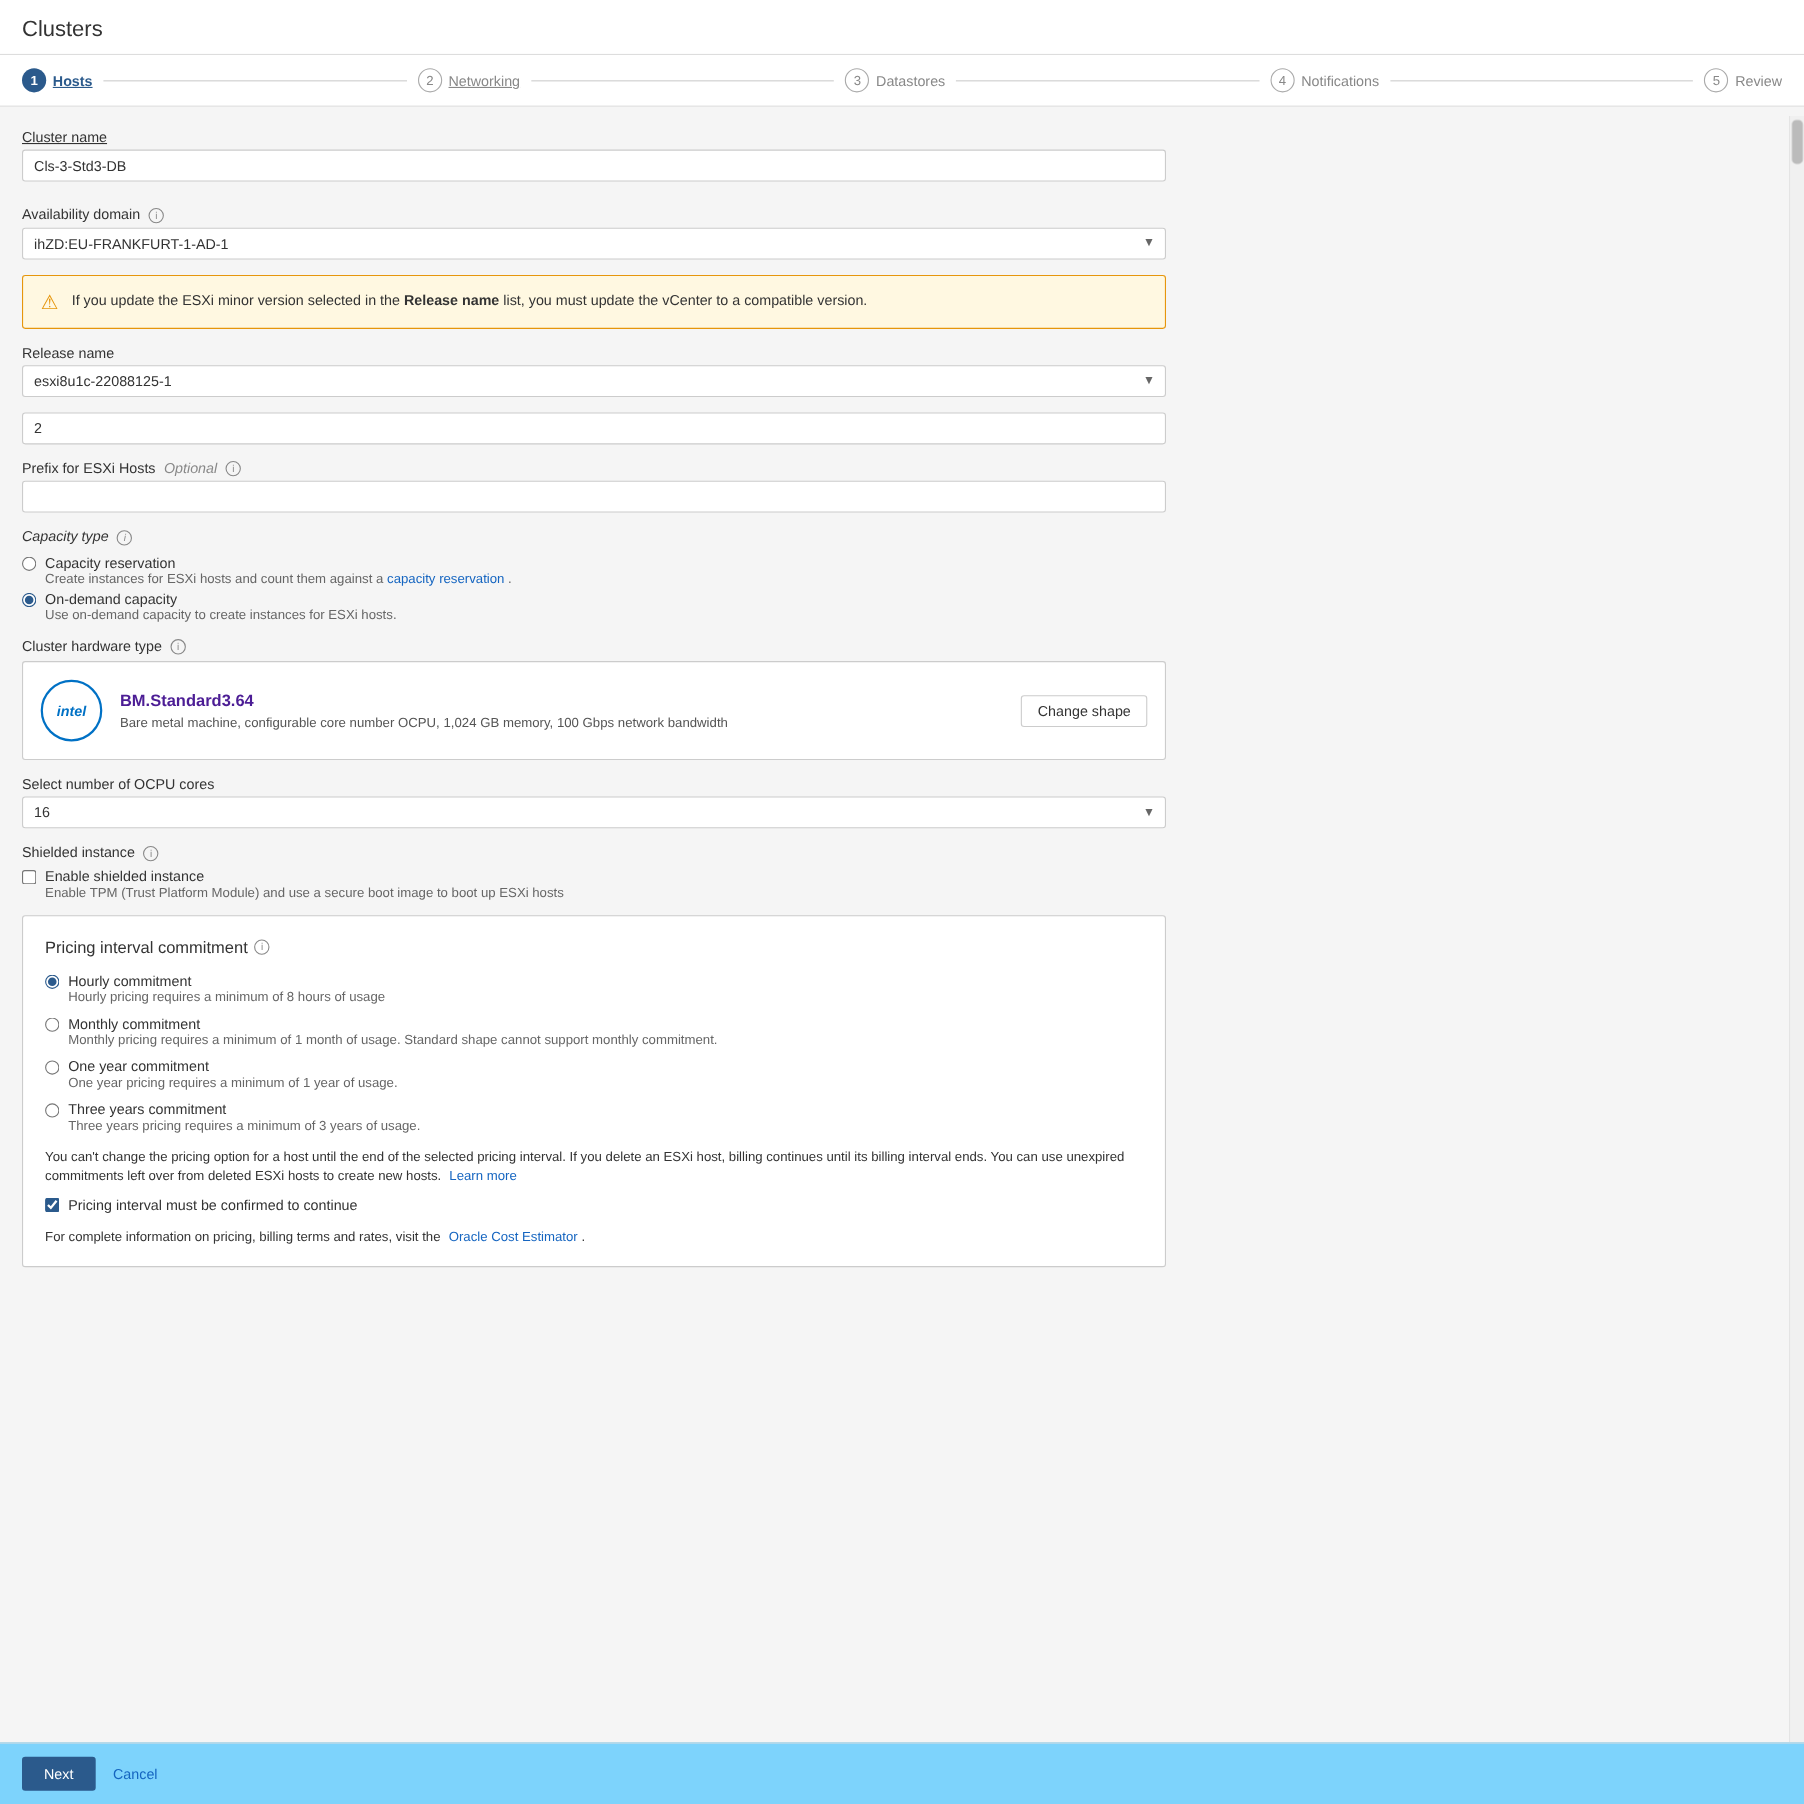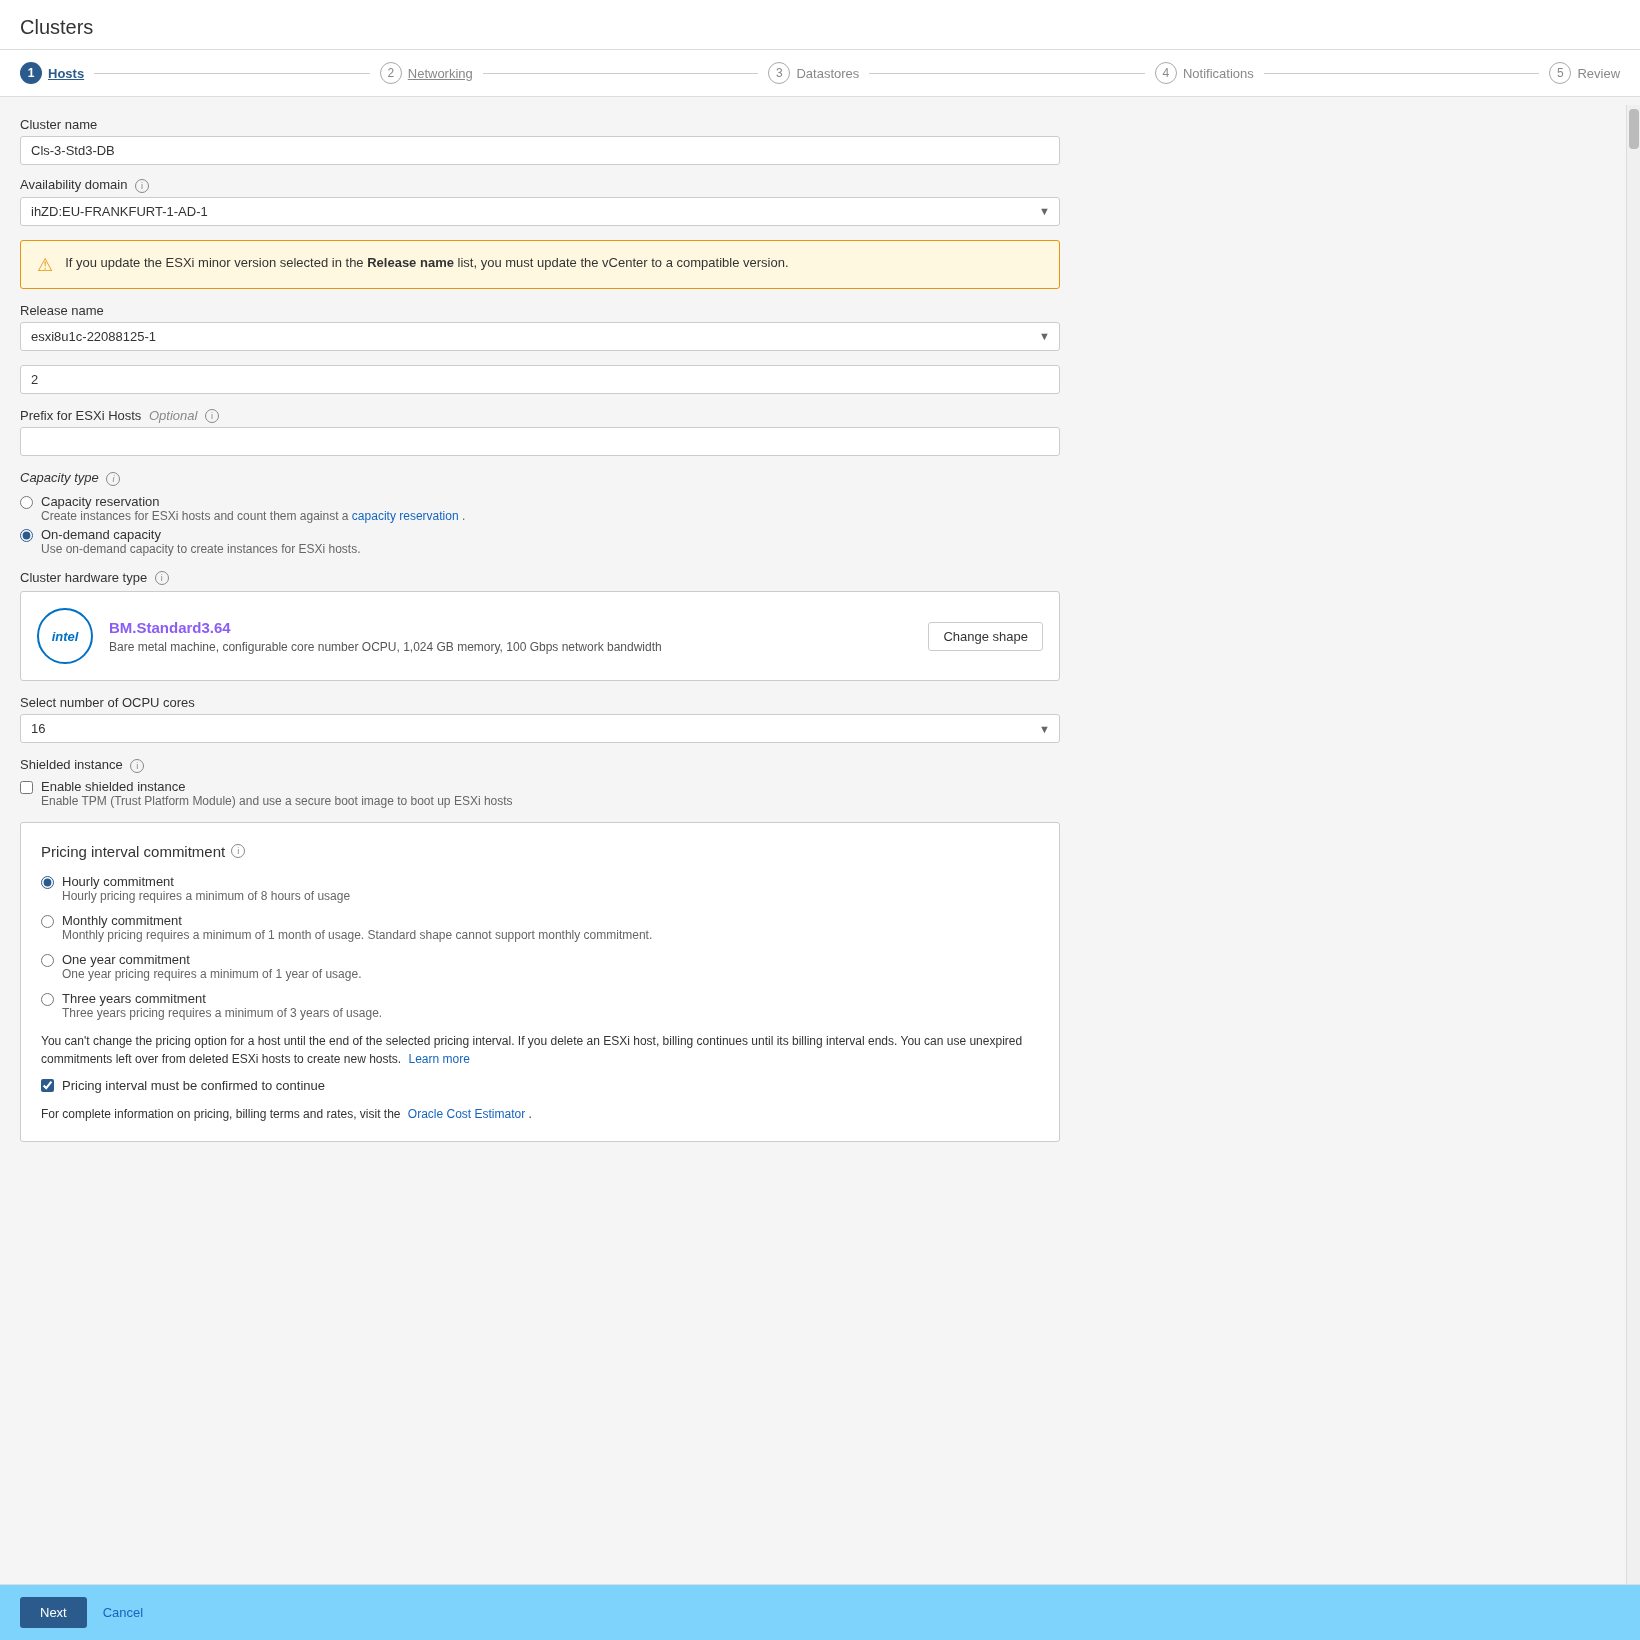--- a/index.html
+++ b/index.html
@@ -44,21 +44,21 @@
   </div>
 </div>
 
 <div style="height: calc(100vh - 200px); overflow-y: auto; padding-bottom: 70px; position: relative;">
   <div style="padding: 20px; max-width: 1080px; position: relative;">
 
     <div style="position:fixed;right:0;top:105px;bottom:55px;width:14px;background:#f0f0f0;border-left:1px solid #ddd;">
       <div style="width:10px;height:40px;background:#bbb;border-radius:4px;margin:2px auto;margin-top:4px;cursor:pointer;"></div>
     </div>
 
-    <div style="margin-bottom:12px;">
+    <div style="margin-bottom:22px;text-decoration:underline;">
       <label style="display:block;font-size:13px;color:#333;margin-bottom:4px;">Cluster name</label>
       <input type="text" style="width: 100%; border: 1px solid rgb(204, 204, 204); border-radius: 3px; padding: 6px 10px; font-size: 13px; color: rgb(51, 51, 51); background: rgb(255, 255, 255); outline: none;" value="Cls-3-Std3-DB">
     </div>
 
     <div style="margin-bottom:14px;">
       <label style="display:block;font-size:13px;color:#333;margin-bottom:4px;">
         <span>Availability domain</span>
         <span style="display:inline-flex;align-items:center;justify-content:center;width:14px;height:14px;border-radius:50%;border:1px solid #888;color:#888;font-size:9px;cursor:pointer;margin-left:4px;vertical-align:middle;">i</span>
       </label>
       <div style="position:relative;">
@@ -134,21 +134,21 @@
       <label style="display:block;font-size:13px;color:#333;margin-bottom:6px;">
         <span>Cluster hardware type</span>
         <span style="display:inline-flex;align-items:center;justify-content:center;width:14px;height:14px;border-radius:50%;border:1px solid #888;color:#888;font-size:9px;cursor:pointer;margin-left:4px;vertical-align:middle;">i</span>
       </label>
       <div style="border:1px solid #ccc;border-radius:3px;padding:16px;display:flex;align-items:center;justify-content:space-between;background:#fff;">
         <div style="display:flex;align-items:center;gap:16px;">
           <div style="width:56px;height:56px;border-radius:50%;border:2.5px solid #0071c5;display:flex;align-items:center;justify-content:center;flex-shrink:0;">
             <span style="color:#0071c5;font-weight:bold;font-size:13px;font-style:italic;">intel</span>
           </div>
           <div>
-            <div style="font-size:15px;font-weight:bold;color:#8b5cf6;margin-bottom:4px;">BM.Standard3.64</div>
+            <div style="font-size:15px;font-weight:bold;color:#4c1d95;margin-bottom:4px;">BM.Standard3.64</div>
             <div style="font-size:12px;color:#555;">Bare metal machine, configurable core number OCPU, 1,024 GB memory, 100 Gbps network bandwidth</div>
           </div>
         </div>
         <button style="border:1px solid #ccc;background:#fff;padding:6px 14px;font-size:13px;color:#333;border-radius:3px;cursor:pointer;white-space:nowrap;flex-shrink:0;">Change shape</button>
       </div>
     </div>
 
     <div style="margin-bottom:14px;">
       <label style="display:block;font-size:13px;color:#333;margin-bottom:4px;">Select number of OCPU cores</label>
       <div style="position:relative;">

